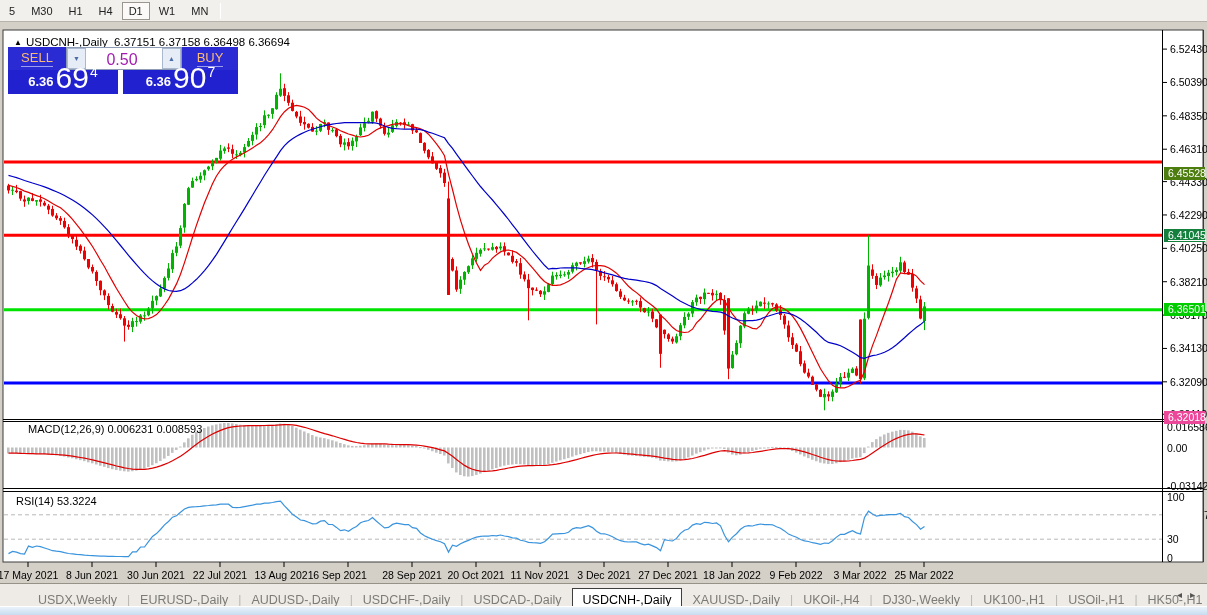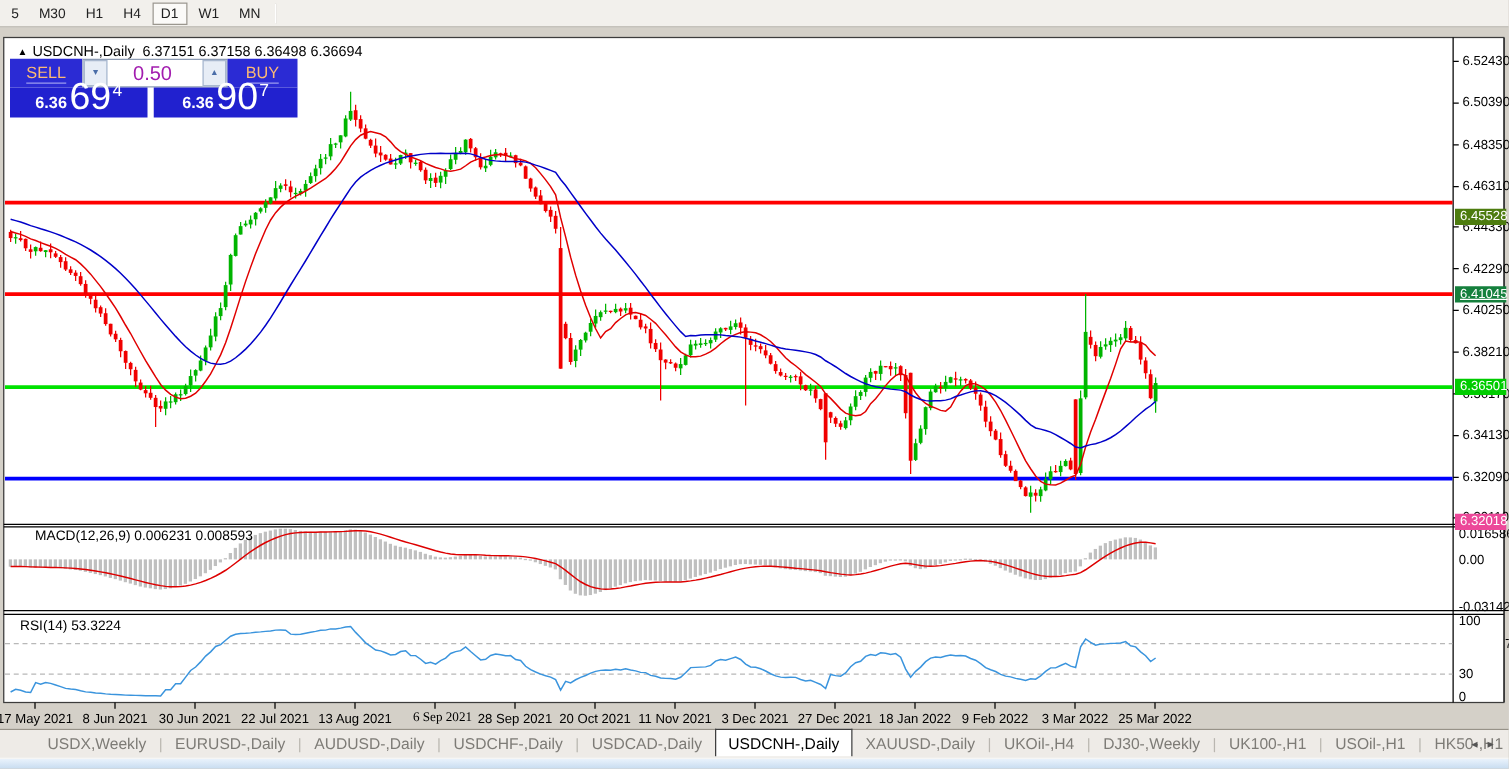--- a/index.html
+++ b/index.html
@@ -37,21 +37,21 @@
   .spin-val{flex:1;font-size:16px;color:#a21caf;text-align:center;padding:3px 4px 0 0;}
   .trade .row2{display:flex;height:24px;margin-top:0px;}
   .pricebox{background:#2121cf;color:#fff;display:flex;align-items:flex-end;justify-content:center;
     padding-bottom:2px;}
   .pb-sell{width:110px;margin-right:5px;}
   .pb-buy{width:115px;}
   .pb-small{font-size:13px;font-weight:bold;margin:0 2px 3px 0;}
   .pb-big{font-size:30px;line-height:28px;}
   .pb-sup{font-size:14px;margin:0 0 12px 1px;}
   
-  .tabbar{position:absolute;left:0;top:583px;width:1207px;height:23px;background:#eeebe7;
+  .tabbar{position:absolute;left:0;top:583px;width:1207px;height:33px;background:#eeebe7;
     border-top:1px solid #979288;display:flex;align-items:center;padding-left:28px;}
   .tab{font-size:12.5px;color:#7d7b76;padding:3px 10px;white-space:nowrap;cursor:default;}
   .tab.active{background:#fff;color:#000;border:1px solid #3f3f3f;border-bottom:none;
     height:22px;margin-top:-2px;padding-top:4px;}
   .tab-sep{color:#b9b6b0;font-size:12px;}
   .tab-arrows{position:absolute;right:4px;top:5px;font-size:10px;color:#555;letter-spacing:8px;}
   .bottom-strip{position:absolute;left:0;top:606px;width:1207px;height:9px;
     background:linear-gradient(#eaf3fc,#c8dcf0);border-top:1px solid #fff;}
 </style>
 </head>
@@ -871,21 +871,21 @@
     <div class="tag" style="top: 228.833px; background: #15803d; text-decoration: underline;">6.41045</div>
     <div class="tag" style="top: 303.164px; background: rgb(0, 204, 0);">6.36501</div>
     <div class="tag" style="top: 376.497px; background: #ec4899; margin-top: 35px;">6.32018</div>
   </div>
 <div id="date-holder">
     <div class="datelab" style="left: 28px; top: 569px;">17 May 2021</div>
     <div class="datelab" style="left: 92px; top: 569px;">8 Jun 2021</div>
     <div class="datelab" style="left: 156px; top: 569px;">30 Jun 2021</div>
     <div class="datelab" style="left: 220px; top: 569px;">22 Jul 2021</div>
     <div class="datelab" style="left: 284px; top: 569px;">13 Aug 2021</div>
-    <div class="datelab" style="left: 354px; top: 569px; font-family: Liberation Serif, serif;">6 Sep 2021</div>
+    <div class="datelab" style="left: 340px; top: 569px;">6 Sep 2021</div>
     <div class="datelab" style="left: 412px; top: 569px;">28 Sep 2021</div>
     <div class="datelab" style="left: 476px; top: 569px;">20 Oct 2021</div>
     <div class="datelab" style="left: 540px; top: 569px;">11 Nov 2021</div>
     <div class="datelab" style="left: 604px; top: 569px;">3 Dec 2021</div>
     <div class="datelab" style="left: 668px; top: 569px;">27 Dec 2021</div>
     <div class="datelab" style="left: 732px; top: 569px;">18 Jan 2022</div>
     <div class="datelab" style="left: 796px; top: 569px;">9 Feb 2022</div>
     <div class="datelab" style="left: 860px; top: 569px;">3 Mar 2022</div>
     <div class="datelab" style="left: 924px; top: 569px;">25 Mar 2022</div>
   </div>

